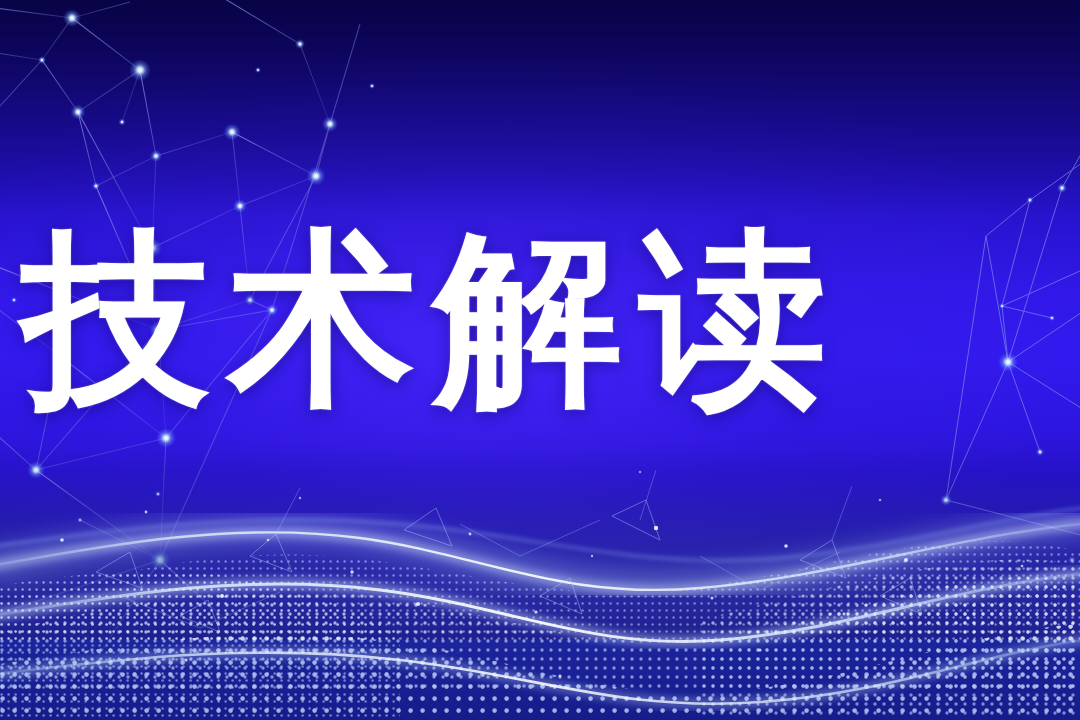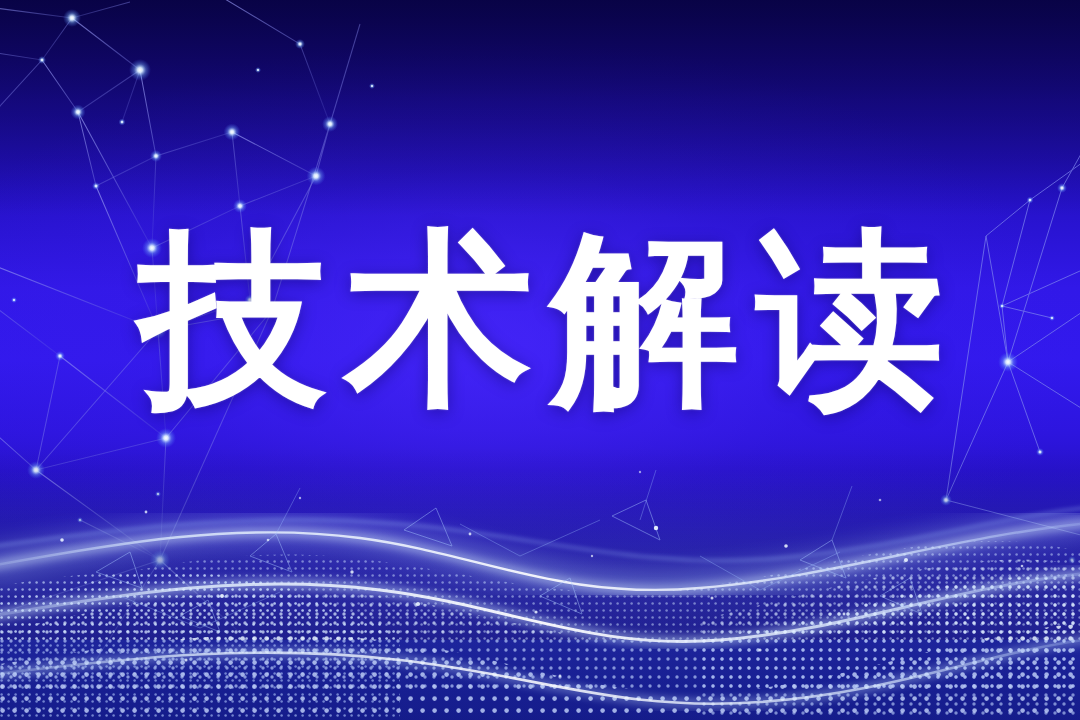--- a/index.html
+++ b/index.html
@@ -76,21 +76,20 @@
 
   
   #title-wrap {
     position: absolute;
     left: 0;
     top: 0;
     width: 1080px;
     height: 696px;
     display: flex;
     align-items: center;
-    justify-content: center;
   }
   #title {
     font-family: "DejaVu Sans", "Liberation Sans", sans-serif;
     font-weight: 700;
     font-size: 188px;
     line-height: 1;
     color: #ffffff;
     letter-spacing: 18px;
     text-indent: 18px;
     white-space: nowrap;

